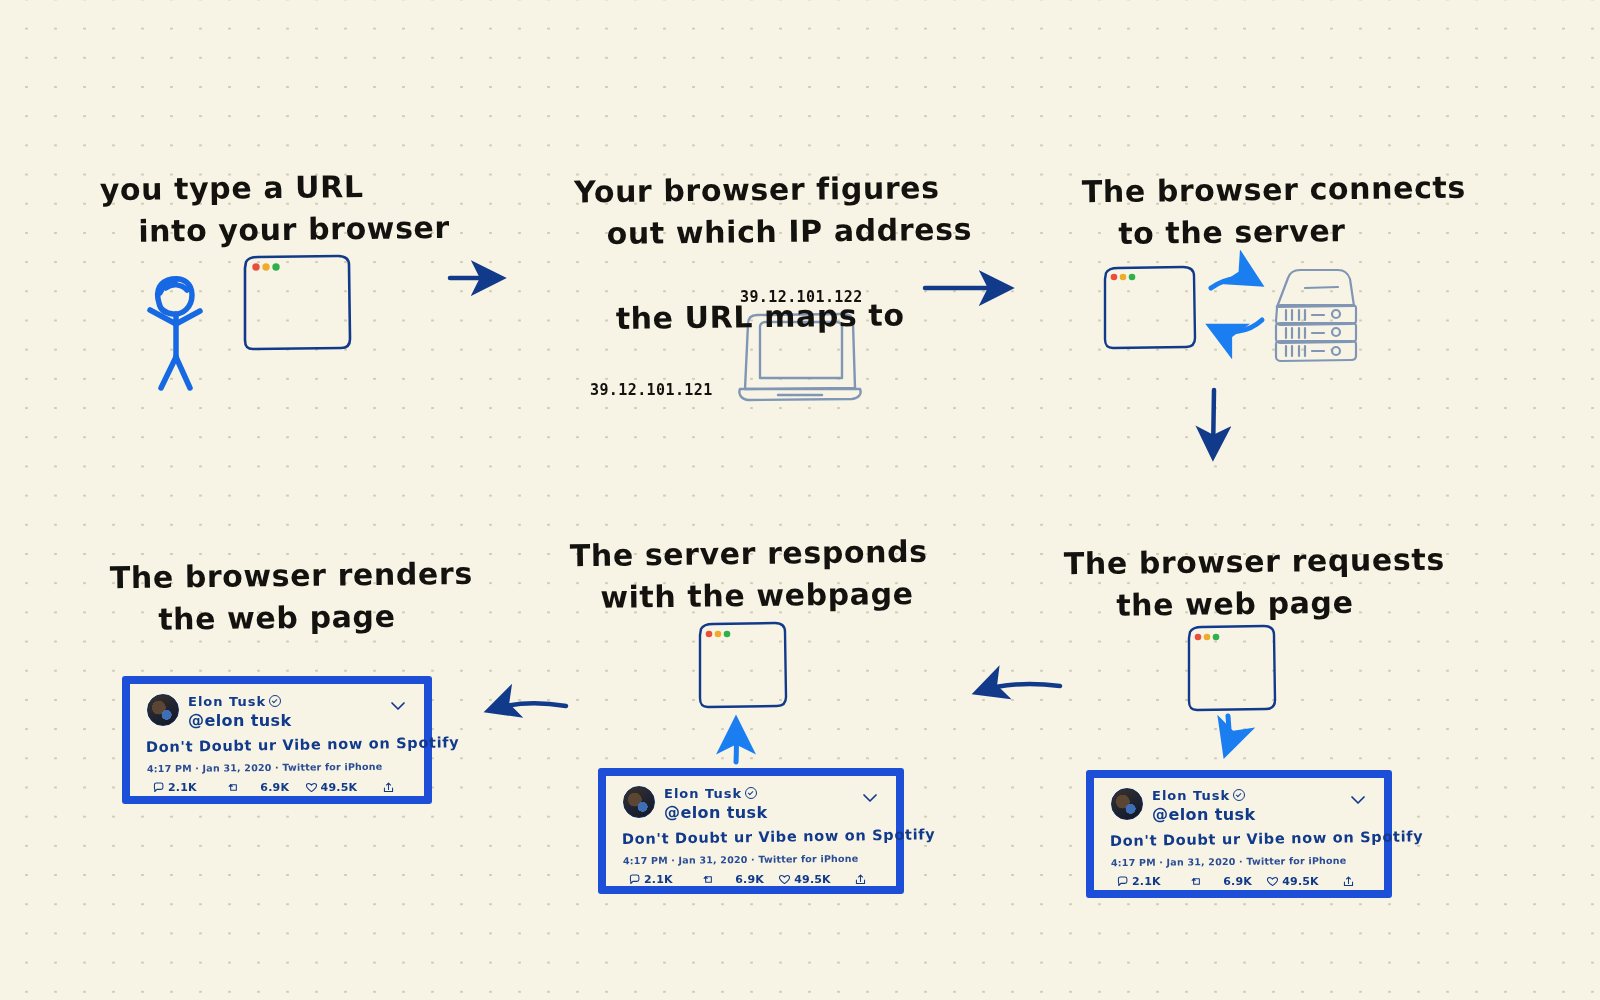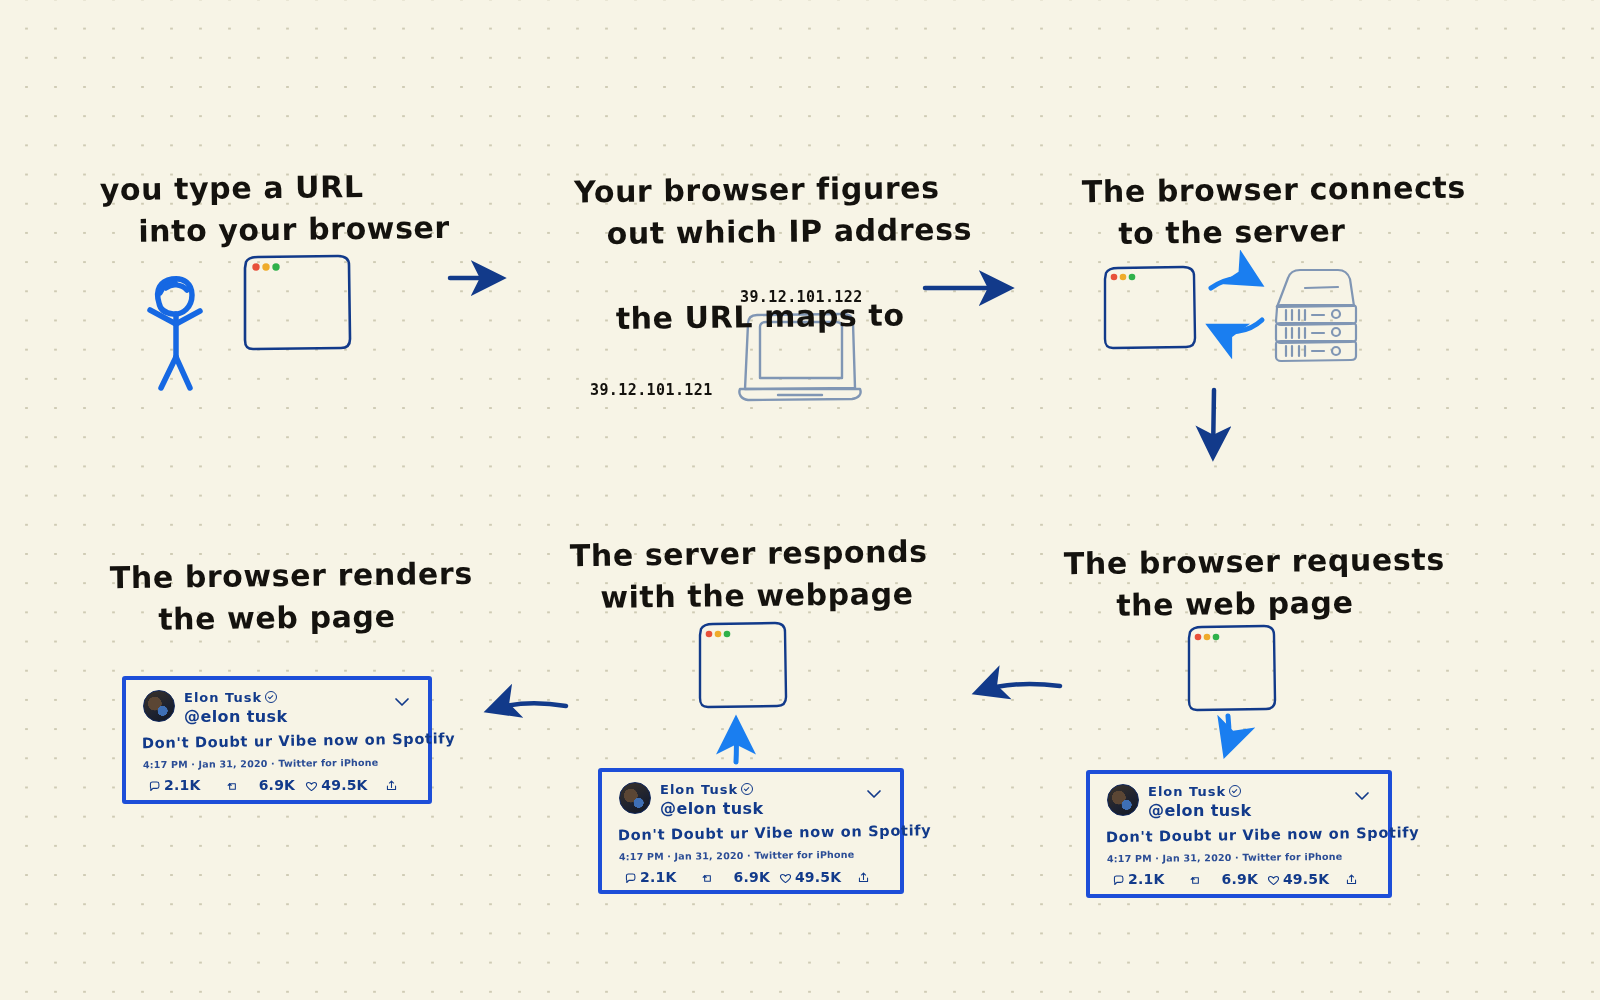--- a/index.html
+++ b/index.html
@@ -65,21 +65,21 @@
     font-weight: 700;
     font-size: 15px;
     letter-spacing: 0.4px;
   }
   #ip-top { left: 740px; top: 288px; }
   #ip-bottom { left: 590px; top: 381px; }
 
   
   .tweet-card {
     position: absolute;
-    border: 4px solid #1d4ed8;
+    border: 8px solid #1d4ed8;
     border-radius: 3px;
     background: #f7f4e6;
     box-sizing: border-box;
   }
   #tweet-a { left: 122px; top: 676px; width: 310px; height: 128px; }
   #tweet-b { left: 598px; top: 768px; width: 306px; height: 126px; }
   #tweet-c { left: 1086px; top: 770px; width: 306px; height: 128px; }
 
   .tw-head {
     position: absolute;
@@ -164,25 +164,25 @@
   .tw-actions {
     position: absolute;
     left: 22px; top: 97px;
     right: 14px;
     display: flex;
     align-items: center;
     gap: 0;
   }
   .tw-action {
     display: flex;
-    align-items: flex-end;
+    align-items: flex-start;
     gap: 3px;
     color: #123a8a;
     font-family: "DejaVu Sans", sans-serif;
-    font-size: 14px;
+    font-size: 11px;
     font-weight: 700;
     letter-spacing: 0.2px;
   }
   .tw-action.a1 { width: 80px; }
   .tw-action.a2 { width: 82px; gap: 20px; }
   .tw-action.a3 { width: 82px; }
   .tw-action.a4 { width: 30px; }
   .tw-action svg { flex: 0 0 auto; }
 </style>
 </head>

